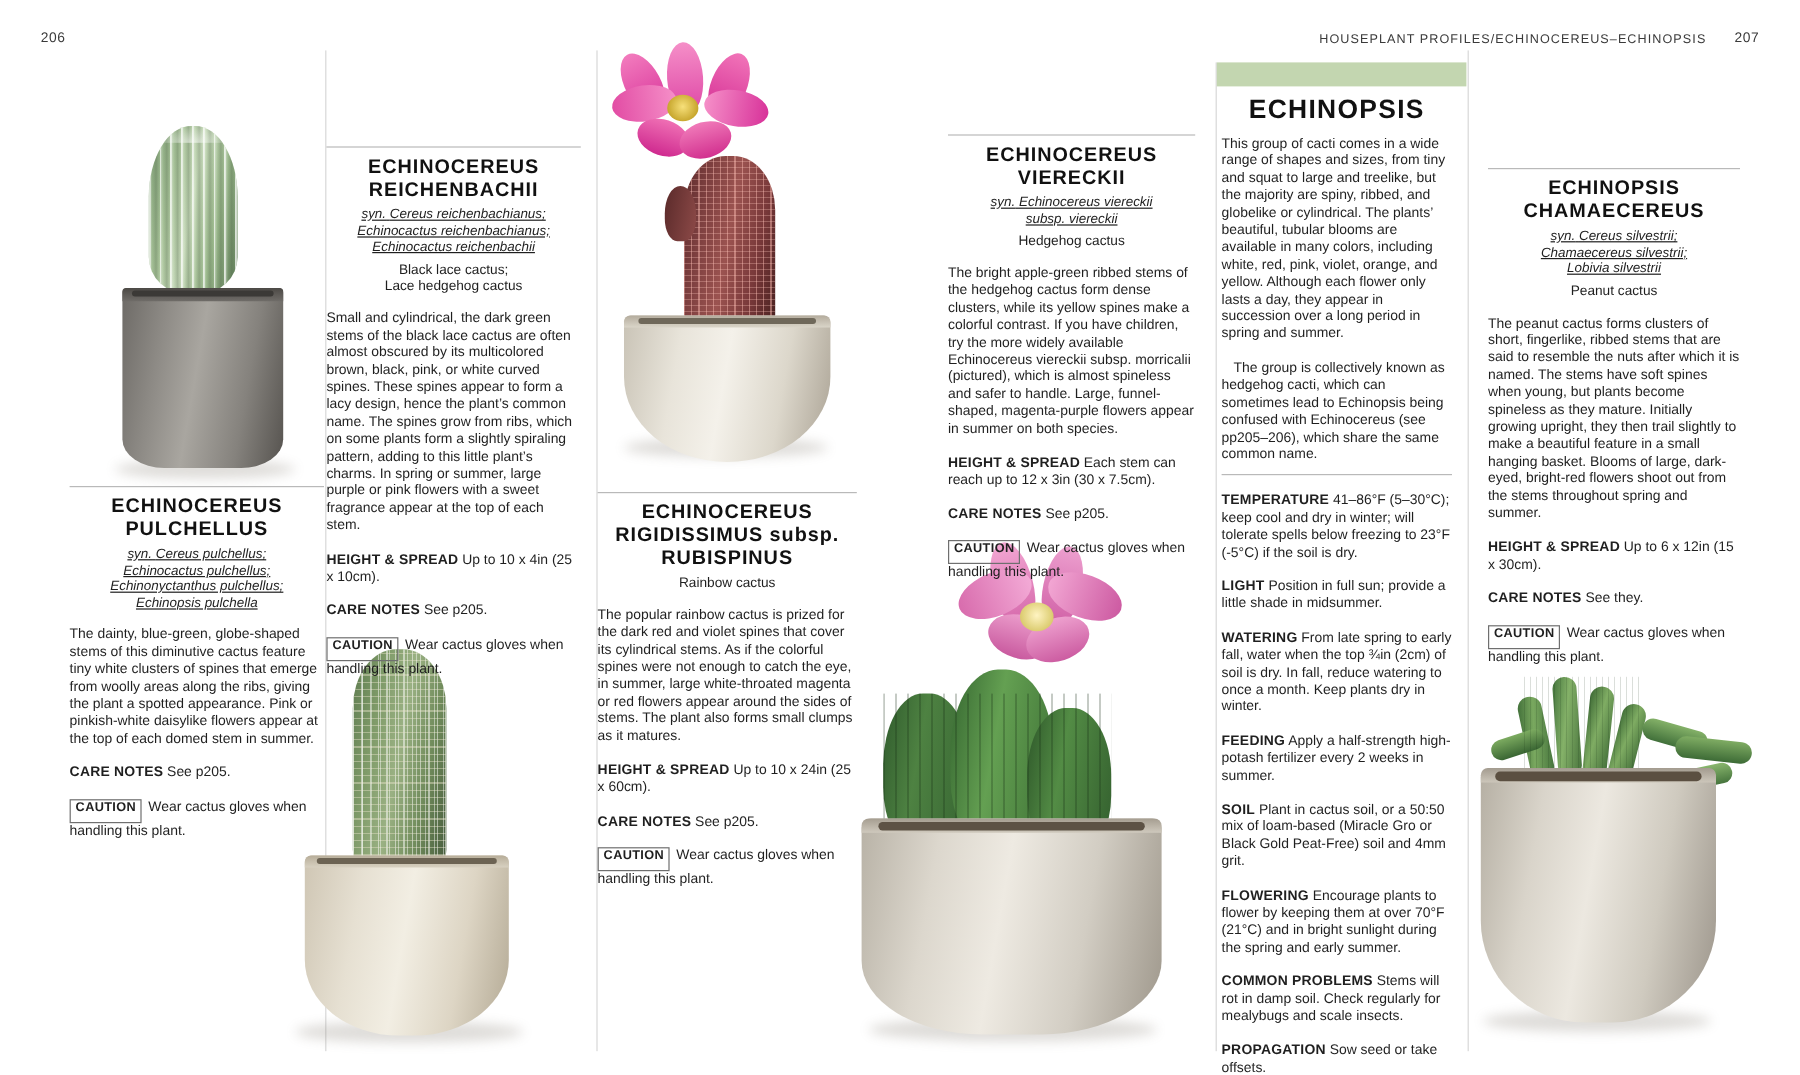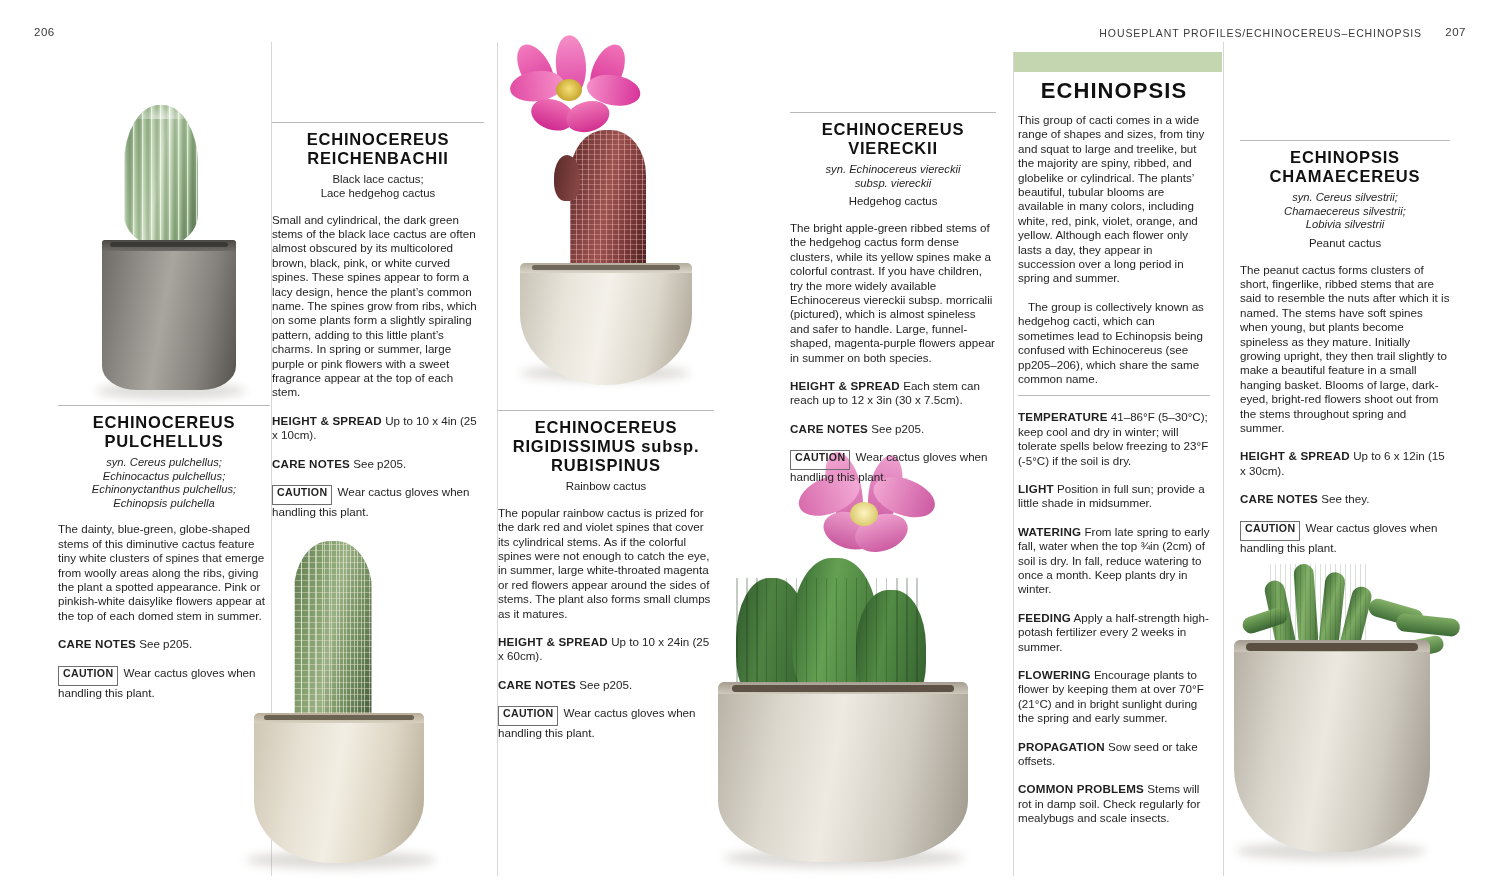--- a/index.html
+++ b/index.html
@@ -66,20 +66,21 @@
   }
   .rule-top {
     border-top: 1px solid #b9b9b9;
     margin-bottom: 7px;
   }
   .syn {
     text-align: center;
     font-size: 11.2px;
     line-height: 13.6px;
     margin-top: 5px;
+    text-decoration: underline;
   }
   .syn i { font-style: italic; }
   .common {
     text-align: center;
     font-size: 11.4px;
     line-height: 13.8px;
     margin-top: 5px;
   }
   p.body {
     margin: 14px 0 9px 0;
@@ -284,20 +285,26 @@
     </div>
     <p class="body" style="margin-top:12px;">The dainty, blue-green, globe-shaped stems of this diminutive cactus feature tiny white clusters of spines that emerge from woolly areas along the ribs, giving the plant a spotted appearance. Pink or pinkish-white daisylike flowers appear at the top of each domed stem in summer.</p>
     <p class="body"><span class="lbl">CARE NOTES</span> <span>See p205.</span></p>
     <p class="body"><span class="caution-box">CAUTION</span> <span>Wear cactus gloves when handling this plant.</span></p>
   </div>
 
   <div class="col" style="left:272px; top:122px; width:212px;">
     <div class="rule-top"></div>
     <div class="title" style="white-space:pre-line;">ECHINOCEREUS
 REICHENBACHII</div>
+    <div class="syn">
+      <i>syn.</i>
+      <i style="white-space:pre-line;">Cereus reichenbachianus;
+Echinocactus reichenbachianus;
+Echinocactus reichenbachii</i>
+    </div>
     <div class="common" style="white-space:pre-line;">Black lace cactus;
 Lace hedgehog cactus</div>
     <p class="body" style="margin-top:12px;">Small and cylindrical, the dark green stems of the black lace cactus are often almost obscured by its multicolored brown, black, pink, or white curved spines. These spines appear to form a lacy design, hence the plant’s common name. The spines grow from ribs, which on some plants form a slightly spiraling pattern, adding to this little plant’s charms. In spring or summer, large purple or pink flowers with a sweet fragrance appear at the top of each stem.</p>
     <p class="body"><span class="lbl">HEIGHT &amp; SPREAD</span> <span>Up to 10 x 4in (25 x 10cm).</span></p>
     <p class="body"><span class="lbl">CARE NOTES</span> <span>See p205.</span></p>
     <p class="body"><span class="caution-box">CAUTION</span> <span>Wear cactus gloves when handling this plant.</span></p>
   </div>
 
   <div class="col" style="left:498px; top:410px; width:216px;">
     <div class="rule-top"></div>
@@ -330,23 +337,24 @@
   <div class="green-bar" style="left:1014px; top:52px; width:208px;"></div>
   <div class="col" style="left:1014px; top:78px; width:196px; padding-left:4px;">
     <div class="title big">ECHINOPSIS</div>
     <p class="body echinopsis-body" style="margin-top:10px;">This group of cacti comes in a wide range of shapes and sizes, from tiny and squat to large and treelike, but the majority are spiny, ribbed, and globelike or cylindrical. The plants’ beautiful, tubular blooms are available in many colors, including white, red, pink, violet, orange, and yellow. Although each flower only lasts a day, they appear in succession over a long period in spring and summer.</p>
     <p class="body echinopsis-body indent">The group is collectively known as hedgehog cacti, which can sometimes lead to Echinopsis being confused with Echinocereus (see pp205–206), which share the same common name.</p>
     <div style="border-top:1px solid #b9b9b9; margin:6px 0 8px 0;"></div>
     <p class="body"><span class="lbl">TEMPERATURE</span> <span>41–86°F (5–30°C); keep cool and dry in winter; will tolerate spells below freezing to 23°F (-5°C) if the soil is dry.</span></p>
     <p class="body"><span class="lbl">LIGHT</span> <span>Position in full sun; provide a little shade in midsummer.</span></p>
     <p class="body"><span class="lbl">WATERING</span> <span>From late spring to early fall, water when the top ¾in (2cm) of soil is dry. In fall, reduce watering to once a month. Keep plants dry in winter.</span></p>
     <p class="body"><span class="lbl">FEEDING</span> <span>Apply a half-strength high-potash fertilizer every 2 weeks in summer.</span></p>
+    <p class="body"><span class="lbl">SOIL</span> <span>Plant in cactus soil, or a 50:50 mix of loam-based (Miracle Gro or Black Gold Peat-Free) soil and 4mm grit.</span></p>
     <p class="body"><span class="lbl">FLOWERING</span> <span>Encourage plants to flower by keeping them at over 70°F (21°C) and in bright sunlight during the spring and early summer.</span></p>
+    <p class="body"><span class="lbl">COMMON PROBLEMS</span> <span>Stems will rot in damp soil. Check regularly for mealybugs and scale insects.</span></p>
     <p class="body"><span class="lbl">PROPAGATION</span> <span>Sow seed or take offsets.</span></p>
-    <p class="body"><span class="lbl">COMMON PROBLEMS</span> <span>Stems will rot in damp soil. Check regularly for mealybugs and scale insects.</span></p>
   </div>
 
   <div class="col" style="left:1240px; top:140px; width:210px;">
     <div class="rule-top"></div>
     <div class="title" style="white-space:pre-line;">ECHINOPSIS
 CHAMAECEREUS</div>
     <div class="syn">
       <i>syn.</i>
       <i style="white-space:pre-line;">Cereus silvestrii;
 Chamaecereus silvestrii;

